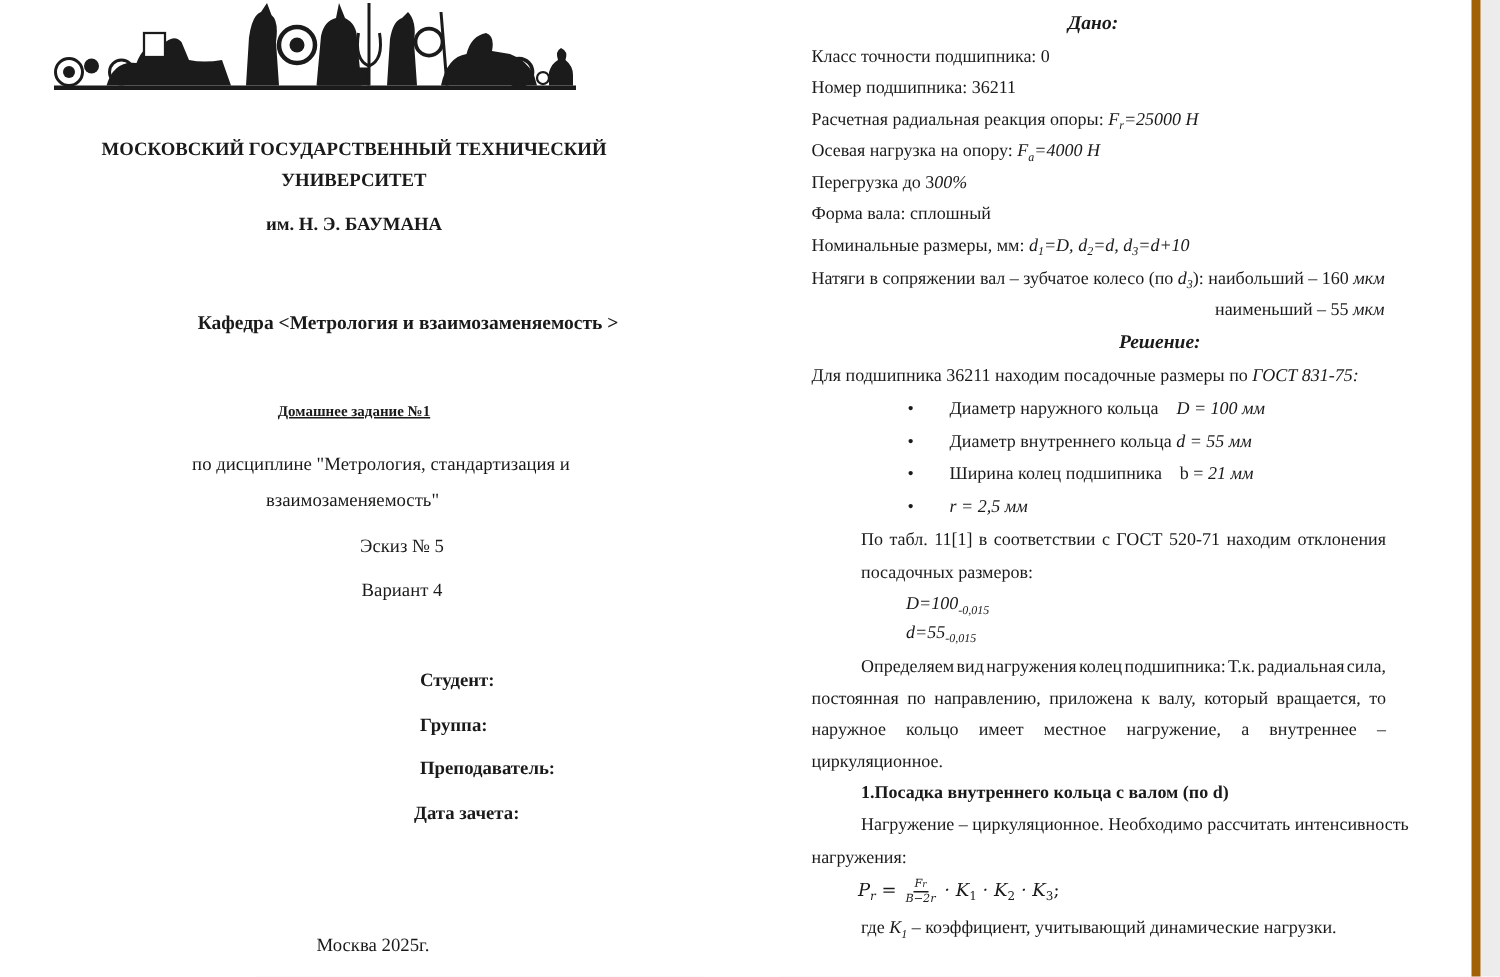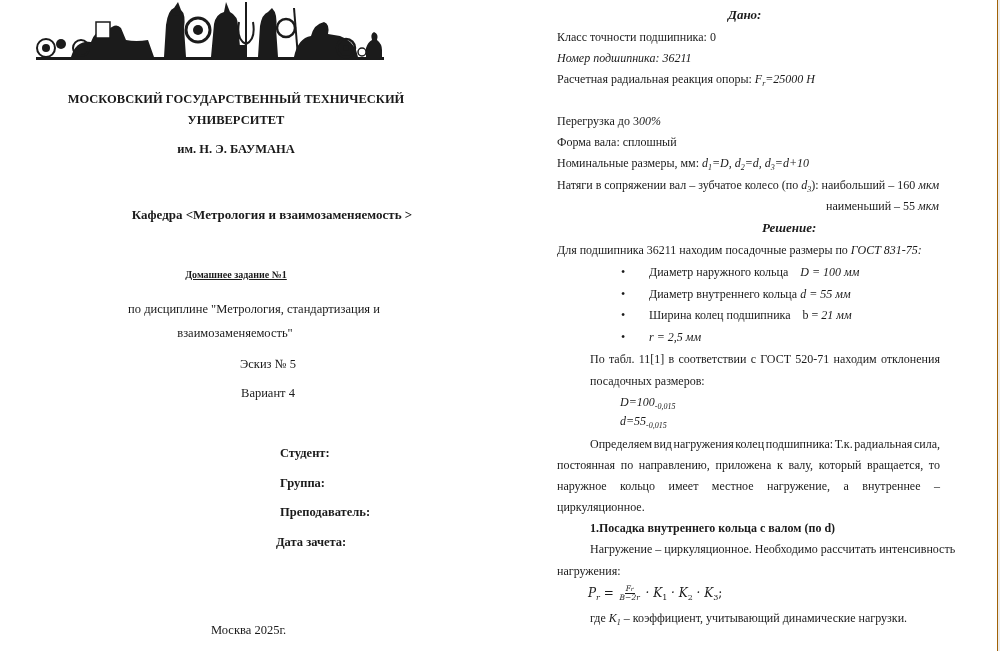--- a/index.html
+++ b/index.html
@@ -6,21 +6,21 @@
   body {
     width: 1000px; height: 651px; overflow: hidden; position: relative;
     background: #ececec;
     font-family: "Liberation Serif", "DejaVu Serif", serif;
     color: #1a1a1a;
   }
   .page {
     position: absolute; top: 0; height: 651px; background: #ffffff;
   }
   #page-left { left: 0; width: 520px; }
-  #page-right { left: 484px; width: 513px; border-right: 1px solid #a16207; }
+  #page-right { left: 468px; width: 513px; border-right: 6px solid #a16207; }
   .abs { position: absolute; white-space: nowrap; }
   .b { font-weight: bold; }
   .i { font-style: italic; }
   .t13 { font-size: 12.5px; }
 
   
   #banner { position: absolute; left: 36px; top: 0; width: 348px; height: 62px; }
 
   
   .lp-line { position: absolute; left: 0; width: 472px; text-align: center; font-size: 12.5px; white-space: nowrap; }
@@ -95,26 +95,29 @@
   <div class="abs b t13" style="left:276px; top:535px;">Дата зачета:</div>
 
   <div class="abs t13" style="left:211px; top:623px;">Москва 2025г.</div>
 </div>
 
 <div class="page" id="page-right">
 
   <div class="abs b i" style="left:244px; top:7px; font-size:13px;">Дано:</div>
 
   <div class="rp" style="left:73px; top:30px;">Класс точности подшипника: 0</div>
-  <div class="rp" style="left:73px; top:51px;font-style:italic;">Номер подшипника: 36211</div>
+  <div class="rp" style="left:73px; top:51px;">Номер подшипника: 36211</div>
 
   <div class="rp" style="left:73px; top:72px;">
     <span>Расчетная радиальная реакция опоры: </span><span class="i">F</span><span class="i sub">r</span><span class="i">=25000 Н</span>
   </div>
 
+  <div class="rp" style="left:73px; top:93px;">
+    <span>Осевая нагрузка на опору: </span><span class="i">F</span><span class="i sub">a</span><span class="i">=4000 Н</span>
+  </div>
 
   <div class="rp" style="left:73px; top:114px;">
     <span>Перегрузка до 3</span><span class="i">00%</span>
   </div>
 
   <div class="rp" style="left:73px; top:135px;">Форма вала: сплошный</div>
 
   <div class="rp" style="left:73px; top:156px;">
     <span>Номинальные размеры, мм: </span><span class="i">d</span><span class="i sub">1</span><span class="i">=D, </span><span class="i">d</span><span class="i sub">2</span><span class="i">=d, </span><span class="i">d</span><span class="i sub">3</span><span class="i">=d+10</span>
   </div>

